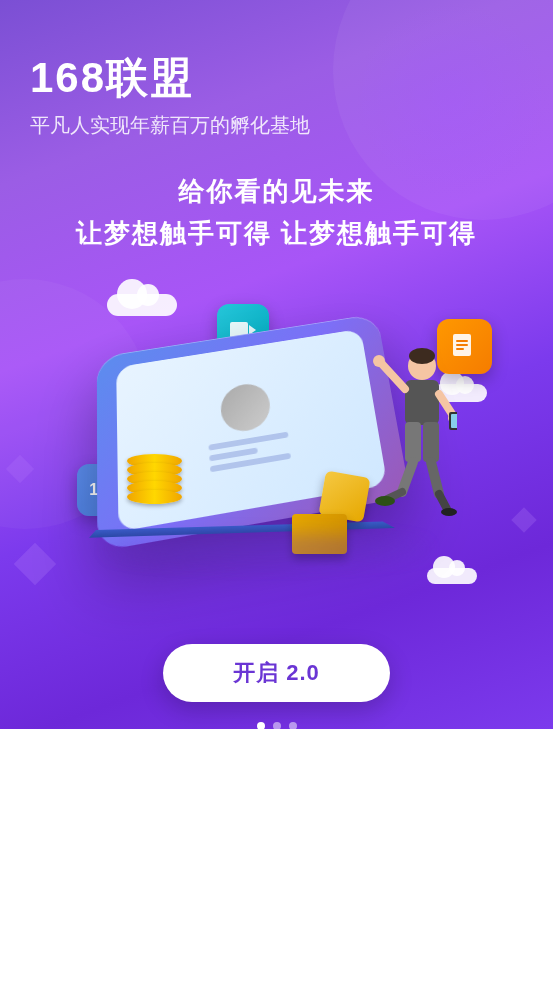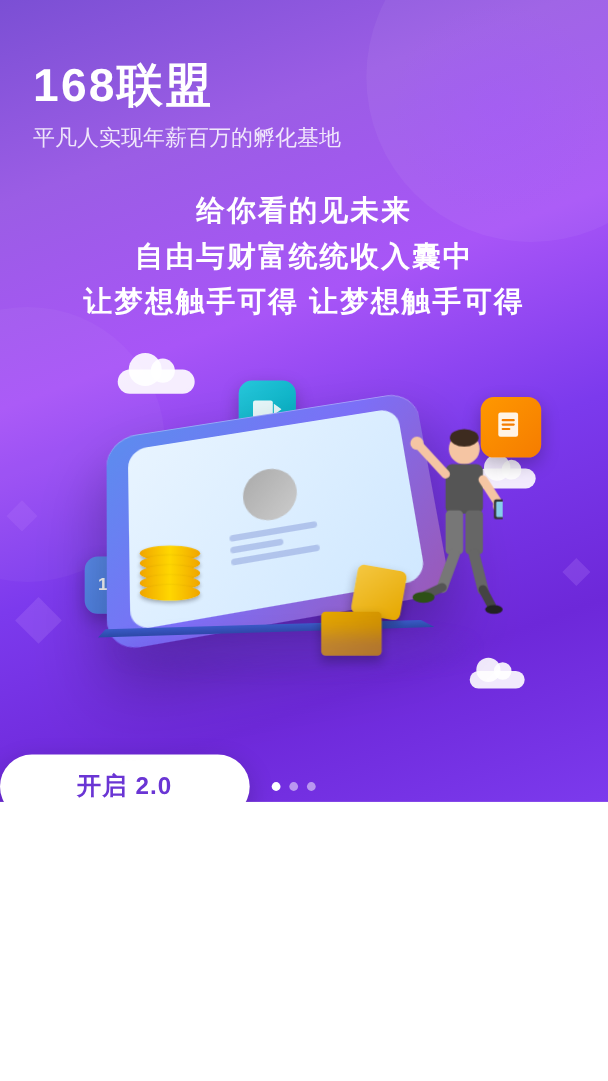--- a/index.html
+++ b/index.html
@@ -341,21 +341,21 @@
       height: 30px;
       background: rgba(100,50,200,0.25);
       border-radius: 50%;
       filter: blur(8px);
     }
 
     
     .bottom-section {
       width: 100%;
       display: flex;
-      flex-direction: row;
+      flex-direction: column;
       align-items: center;
       padding-bottom: 40px;
       gap: 20px;
     }
 
     .start-button {
       background: white;
       border: none;
       border-radius: 50px;
       padding: 14px 70px;
@@ -438,21 +438,20 @@
   <div class="decoration-diamond-2"></div>
   <div class="decoration-diamond-3"></div>
 
   <div class="header-section">
     <div class="app-title">168联盟</div>
     <div class="app-subtitle">平凡人实现年薪百万的孵化基地</div>
   </div>
 
   <div class="slogan-section">
     <span class="slogan-line">给你看的见未来</span>
-    <span class="slogan-line">自由与财富统统收入囊中</span>
     <span class="slogan-line">让梦想触手可得  让梦想触手可得</span>
   </div>
 
   <div class="illustration-section">
     <div class="phone-scene">
 
       <div class="cloud cloud-1"></div>
       <div class="cloud cloud-2"></div>
       <div class="cloud cloud-3"></div>
 

